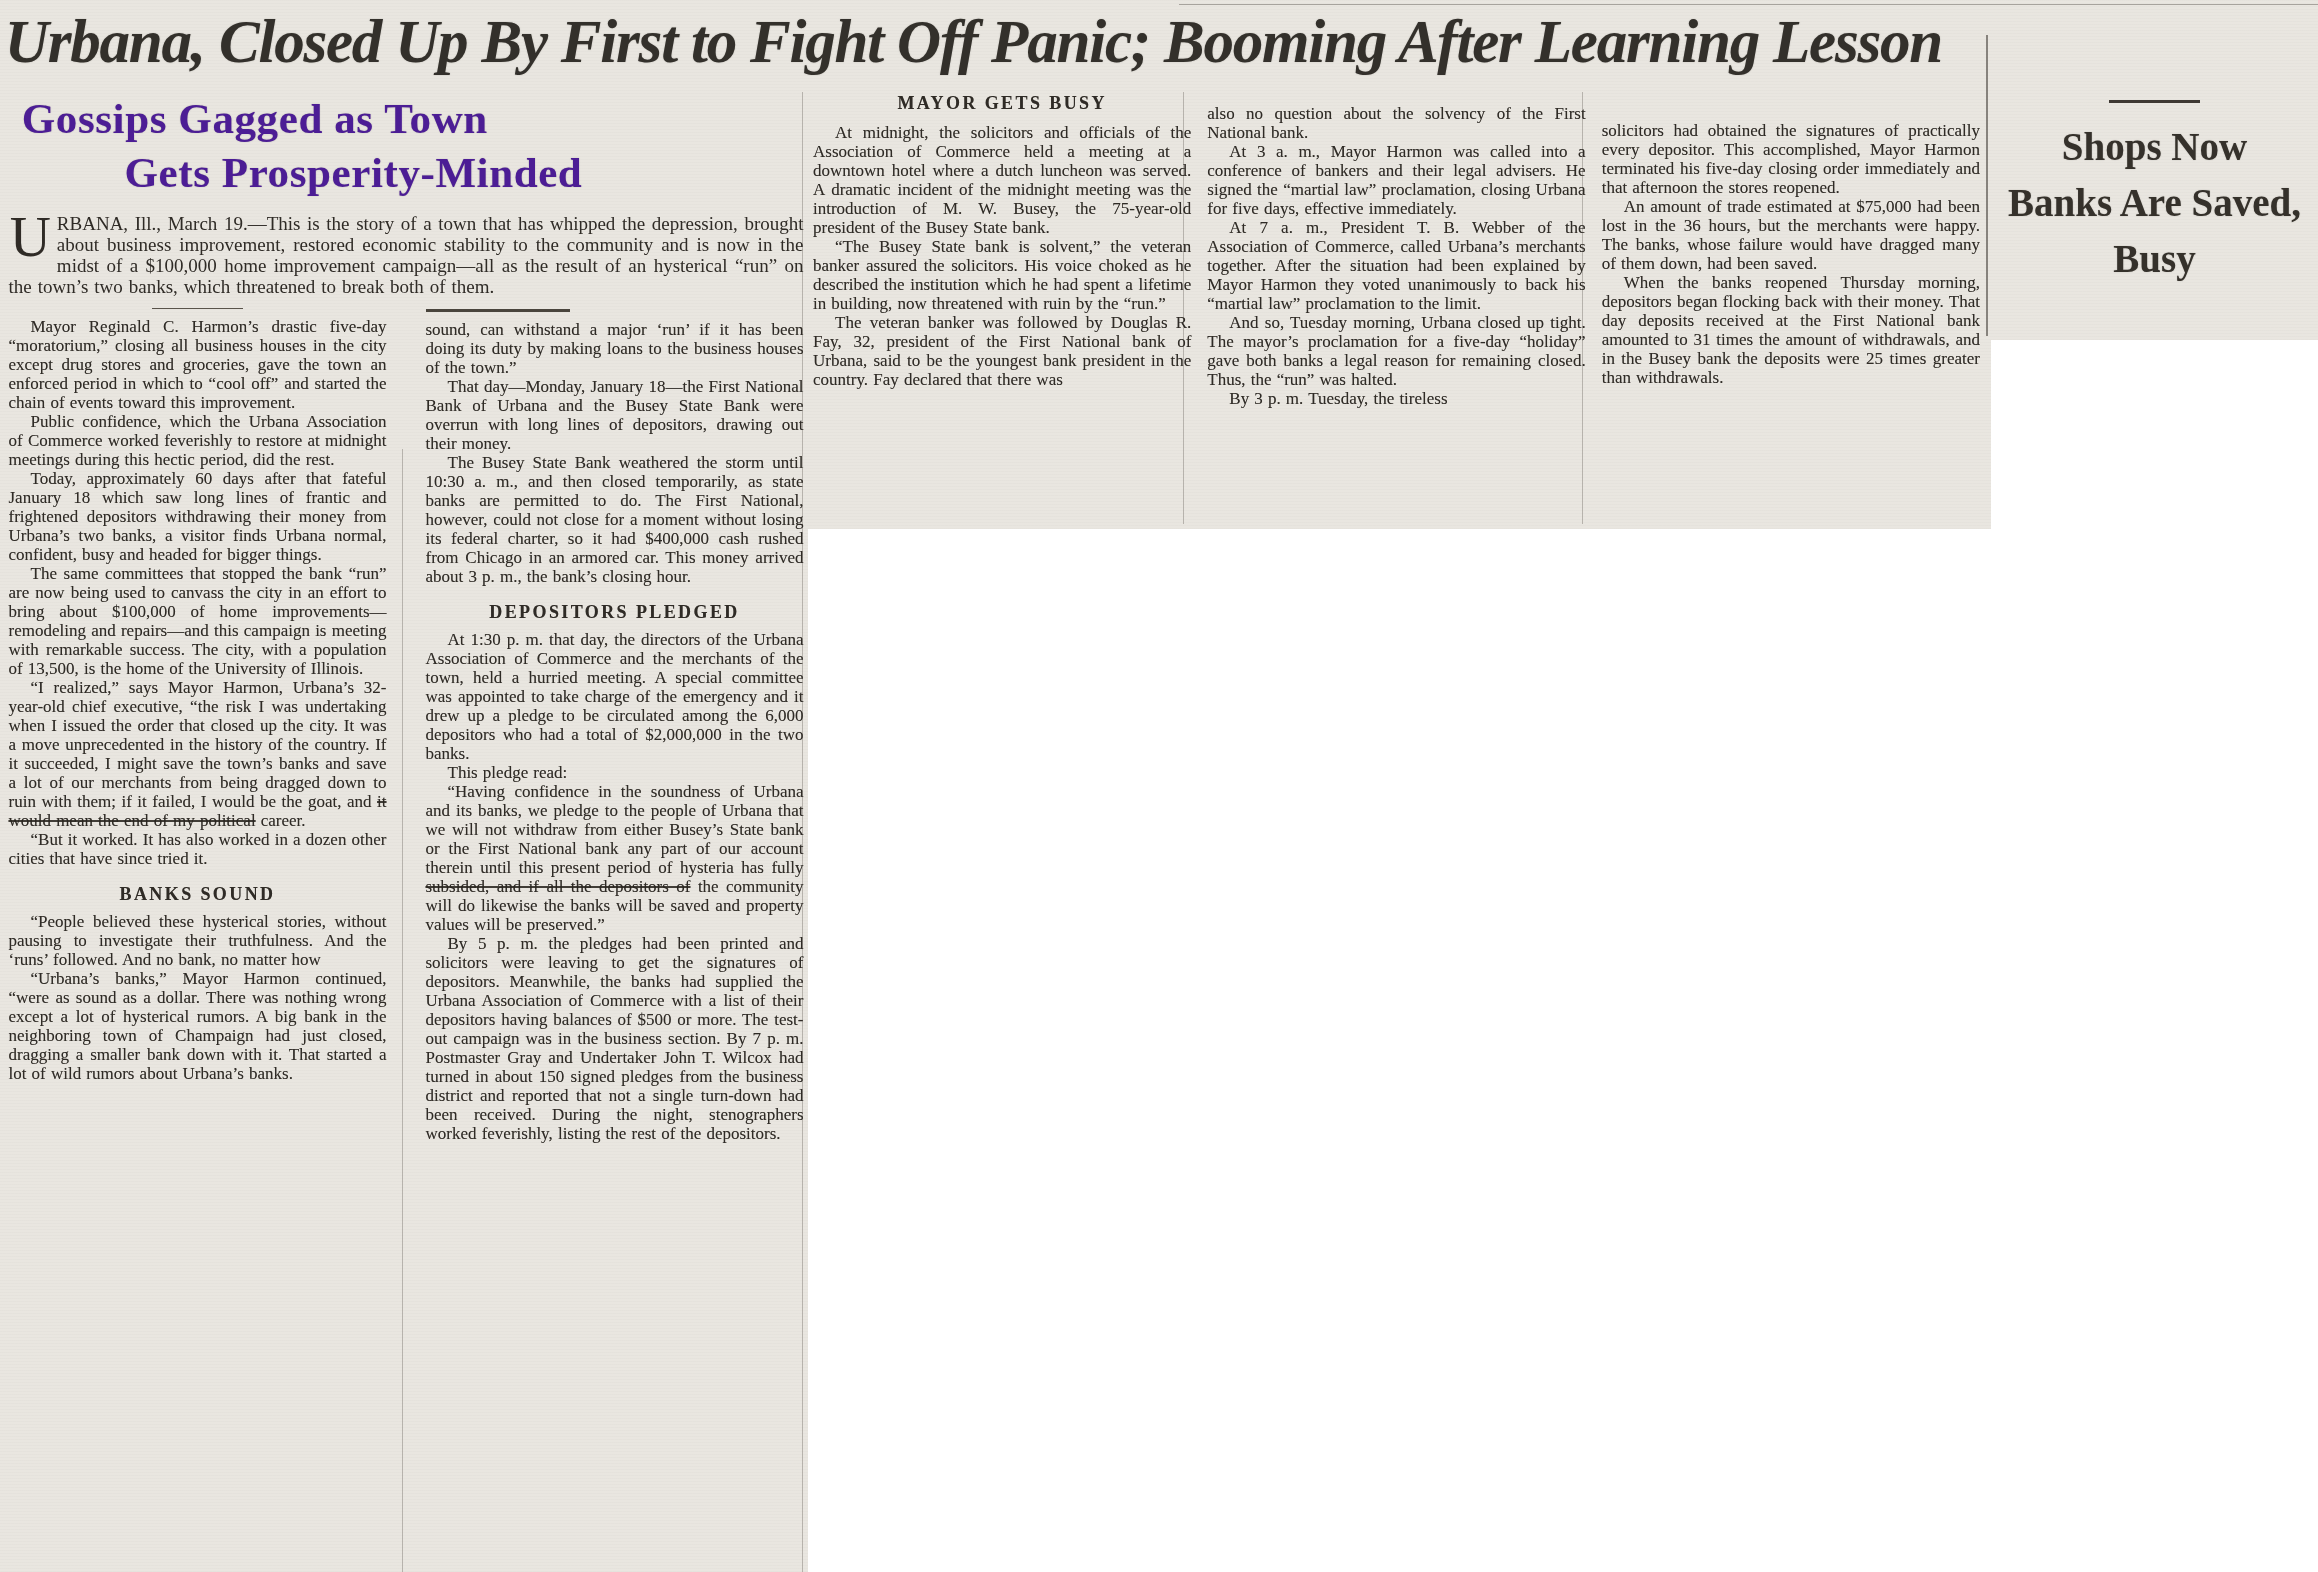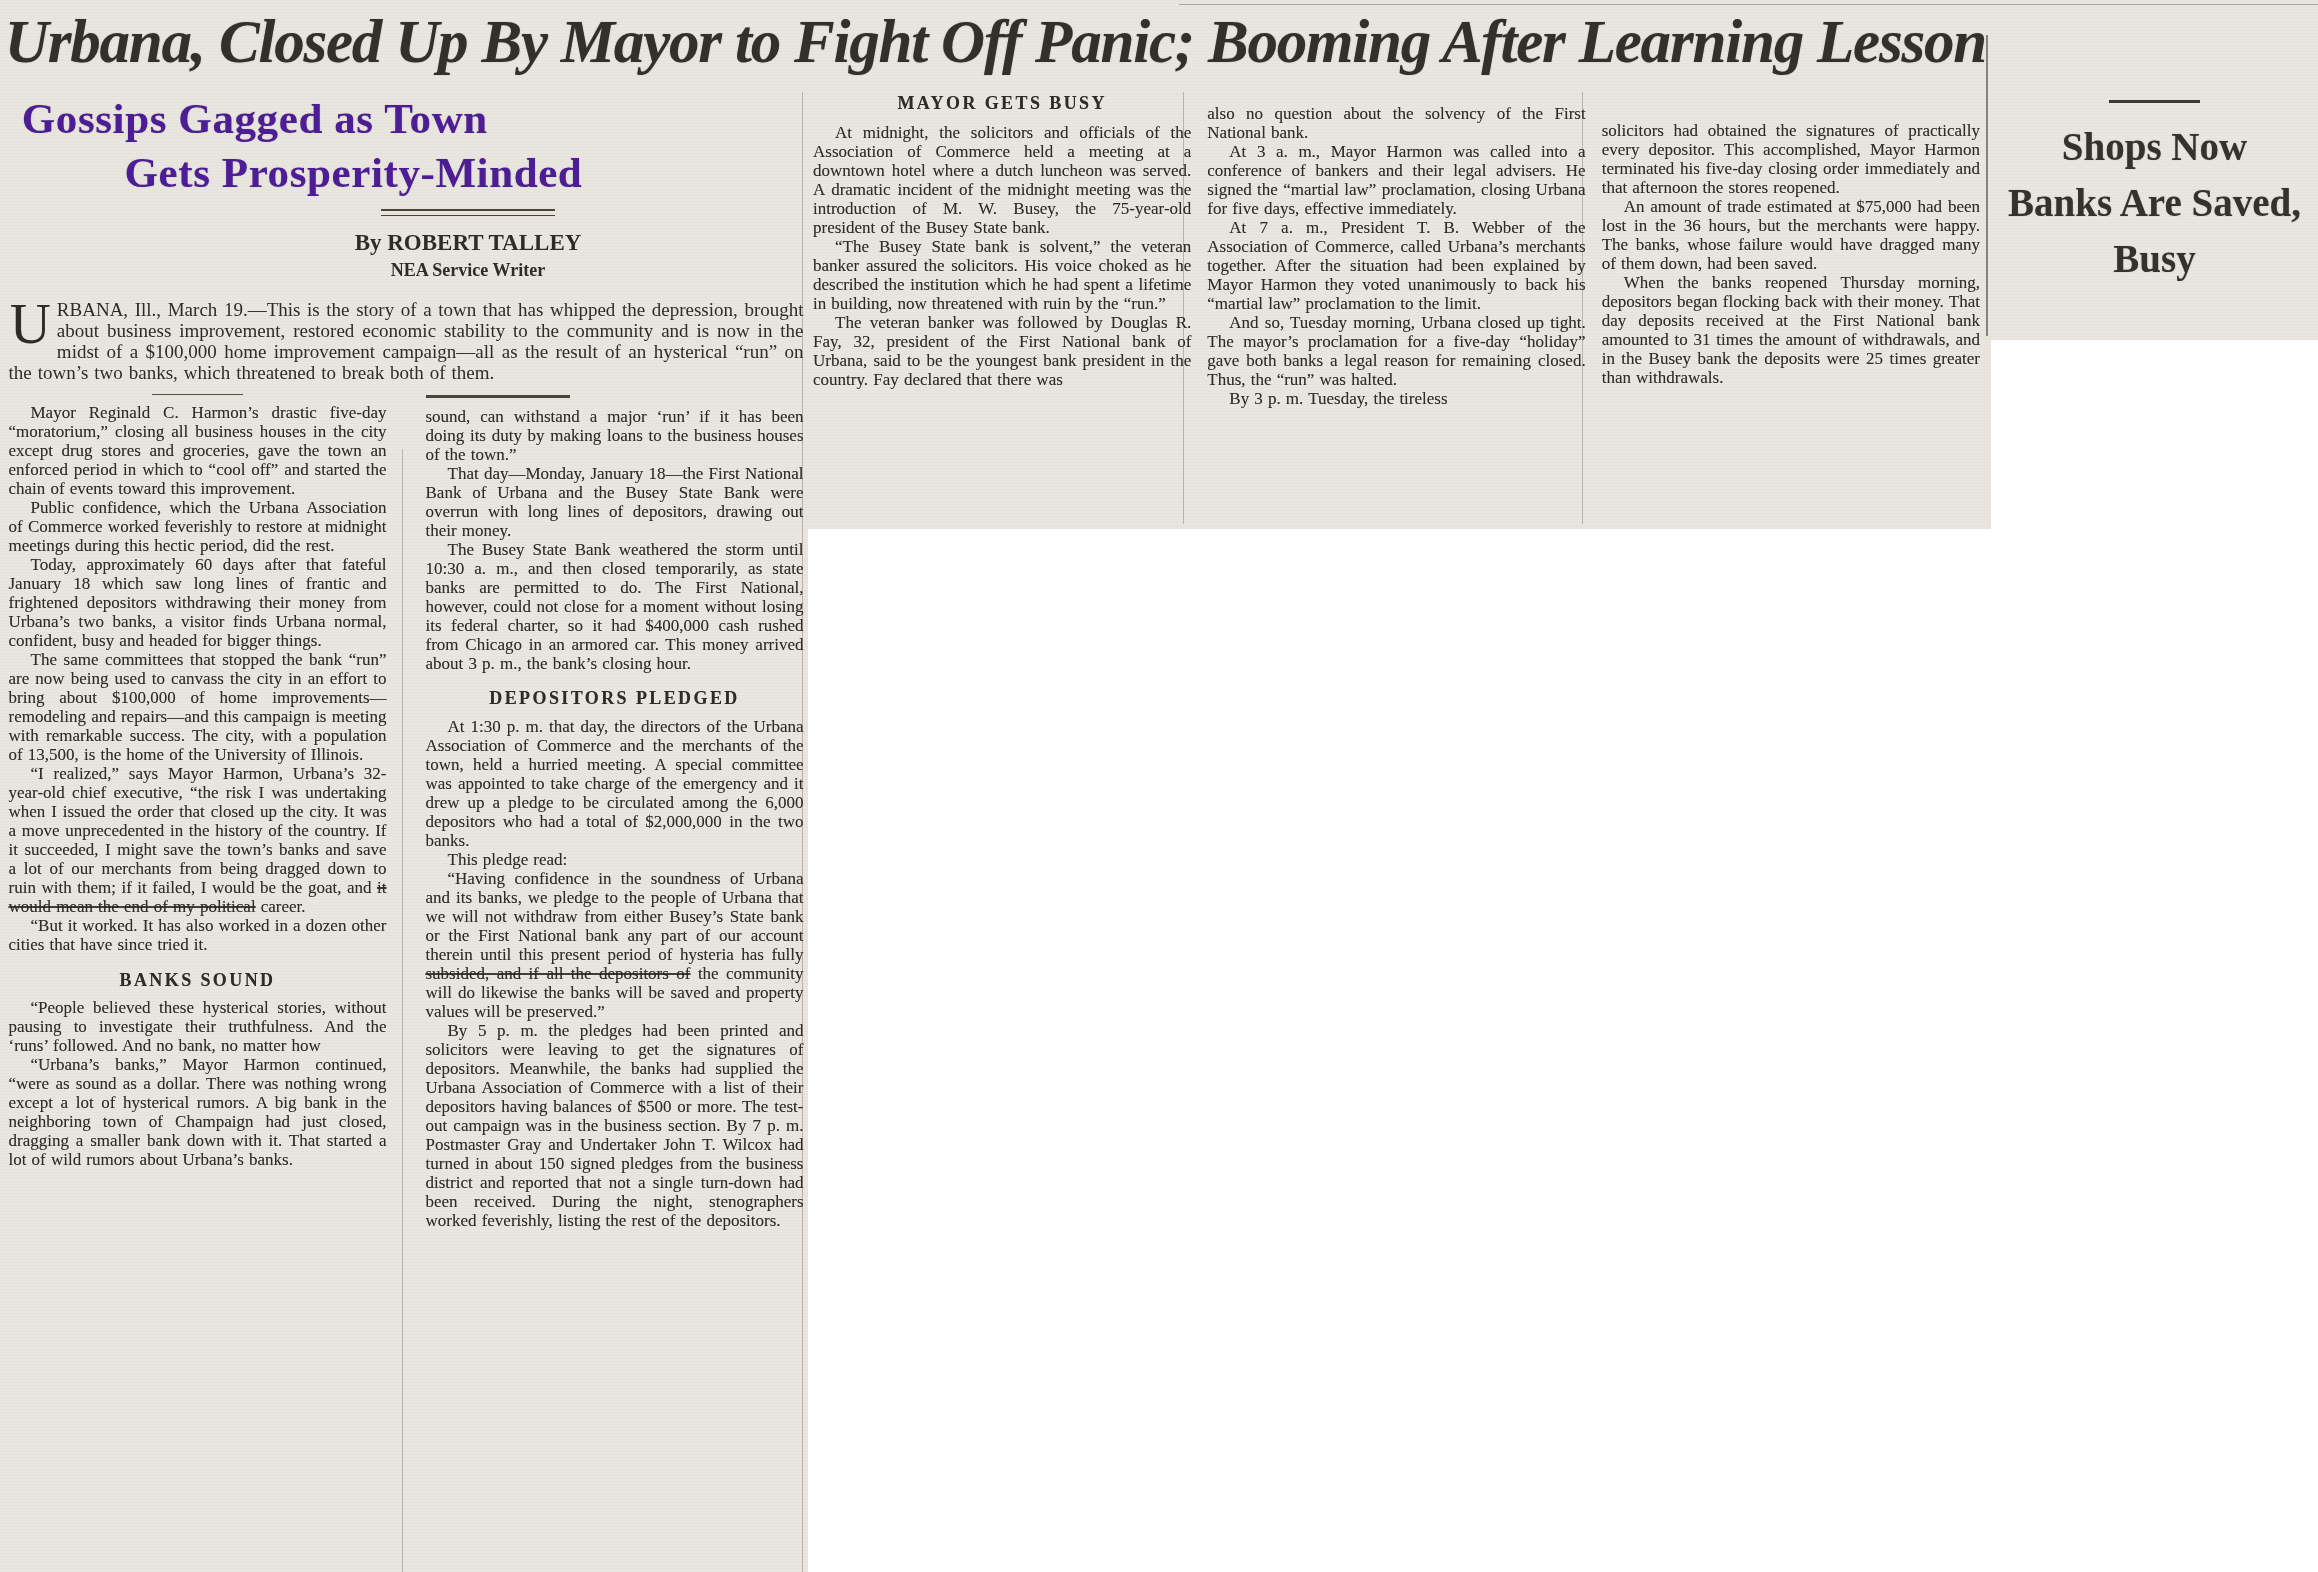--- a/index.html
+++ b/index.html
@@ -75,30 +75,25 @@
   <div class="paper" id="bgB"></div>
   <div id="notch"></div>
 
   <div id="hrTop"></div>
   <div class="vr" id="vr12"></div>
   <div class="vr" id="vr23"></div>
   <div class="vr" id="vr34"></div>
   <div class="vr" id="vr45"></div>
   <div class="vr" id="vr5r"></div>
 
-  <h1 class="headline">Urbana, Closed Up By Mayor to Fight Off Panic; Booming After Learning Lesson</h1>
+  <h1 class="headline">Urbana, Closed Up By First to Fight Off Panic; Booming After Learning Lesson</h1>
 
   <section class="left-feature">
     <div class="deck1">Gossips Gagged as Town</div>
     <div class="deck2">Gets Prosperity-Minded</div>
-    <div class="under-deck">
-      <div class="deck-rule"></div>
-      <div class="byline">By ROBERT TALLEY</div>
-      <div class="byline-org">NEA Service Writer</div>
-    </div>
     <p class="lead"><span class="dropcap">U</span><span>RBANA, Ill., March 19.—This is the story of a town that has whipped the depression, brought about business improvement, restored economic stability to the community and is now in the midst of a $100,000 home improvement campaign—all as the result of an hysterical “run” on the town’s two banks, which threatened to break both of them.</span></p>
 
     <div class="twocol">
 
       <div class="ncol">
         <div class="rule-center"></div>
         <p class="bp">Mayor Reginald C. Harmon’s drastic five-day “moratorium,” closing all business houses in the city except drug stores and groceries, gave the town an enforced period in which to “cool off” and started the chain of events toward this improvement.</p>
         <p class="bp">Public confidence, which the Urbana Association of Commerce worked feverishly to restore at midnight meetings during this hectic period, did the rest.</p>
         <p class="bp">Today, approximately 60 days after that fateful January 18 which saw long lines of frantic and frightened depositors withdrawing their money from Urbana’s two banks, a visitor finds Urbana normal, confident, busy and headed for bigger things.</p>
         <p class="bp">The same committees that stopped the bank “run” are now being used to canvass the city in an effort to bring about $100,000 of home improvements—remodeling and repairs—and this campaign is meeting with remarkable success. The city, with a population of 13,500, is the home of the University of Illinois.</p>

